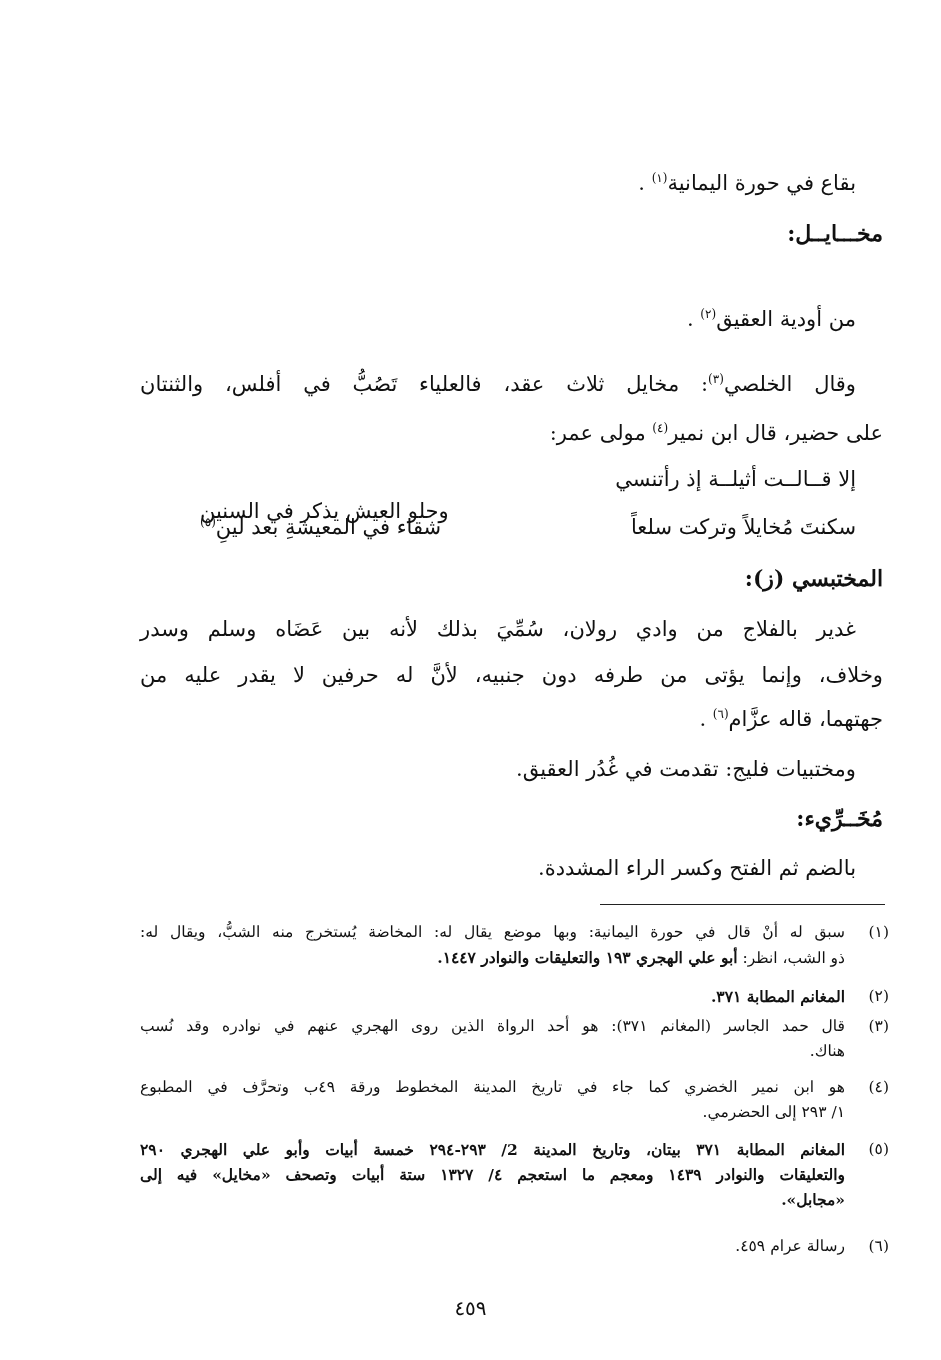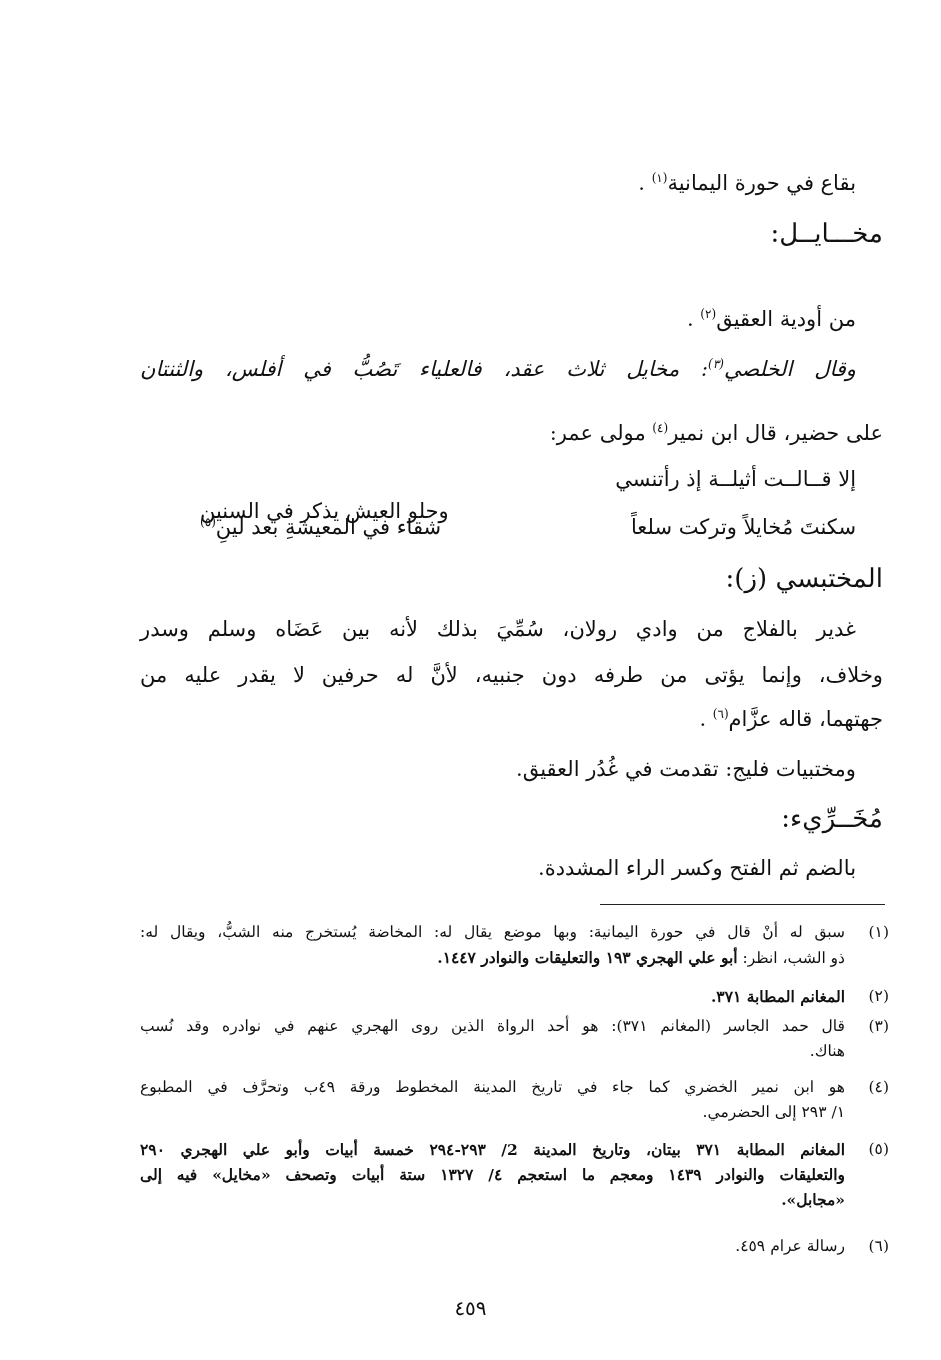--- a/index.html
+++ b/index.html
@@ -3,21 +3,21 @@
 <meta charset="utf-8">
 <style>
   html, body { margin: 0; padding: 0; background: #ffffff; }
   body { width: 941px; height: 1360px; position: relative; overflow: hidden;
          font-family: "DejaVu Serif", "Liberation Serif", serif; color: #111; }
   .page { position: absolute; left: 0; top: 0; width: 941px; height: 1360px; }
   .rtl { direction: rtl; unicode-bidi: embed; }
   .line { position: absolute; right: 58px; white-space: nowrap; font-size: 21px; line-height: 30px; }
   .body-indent { right: 85px; }
   .justify { left: 140px; right: 58px; text-align: justify; text-align-last: justify; white-space: nowrap; }
-  .heading { font-weight: normal; font-size: 26px; }
+  .heading { font-weight: bold; font-size: 22px; }
   sup { font-size: 12px; vertical-align: super; line-height: 0; }
   .verse { position: absolute; font-size: 21px; line-height: 30px; white-space: nowrap; }
   .rule { position: absolute; left: 600px; width: 285px; top: 904px; height: 0; border-top: 1.5px solid #222; }
   .fn { position: absolute; left: 140px; right: 52px; font-size: 15.5px; line-height: 25px; }
   .fn-num { position: absolute; right: 0; top: 0; }
   .fn-text { margin-right: 44px; text-align: justify; }
   .bold { font-weight: bold; }
   .page-number { position: absolute; left: 0; right: 0; top: 1296px; text-align: center; font-size: 20px; }
 </style>
 </head>
@@ -29,21 +29,21 @@
     <span>بقاع في حورة اليمانية</span><sup>(١)</sup><span> .</span>
   </div>
 
   <div class="line heading" style="top:218px;">مخـــايــل:</div>
 
 
   <div class="line body-indent" style="top:304px;">
     <span>من أودية العقيق</span><sup>(٢)</sup><span> .</span>
   </div>
 
-  <div class="line justify" style="top:354px; right:85px;font-style:italic;">
+  <div class="line justify" style="top:369px; right:85px;">
     <span>وقال الخلصي</span><sup>(٣)</sup><span>: مخايل ثلاث عقد، فالعلياء تَصُبُّ في أفلس، والثنتان</span>
   </div>
 
   <div class="line" style="top:418px;">
     <span>على حضير، قال ابن نمير</span><sup>(٤)</sup><span> مولى عمر:</span>
   </div>
 
   <div class="verse" style="top:464px; right:85px;">إلا قــالــت أثيلــة إذ رأتنسي</div>
   <div class="verse" style="top:464px; left:200px;margin-top:32px;">وحلو العيش يذكر في السنين</div>
   <div class="verse" style="top:512px; right:85px;text-align:center;">سكنتَ مُخايلاً وتركت سلعاً</div>

